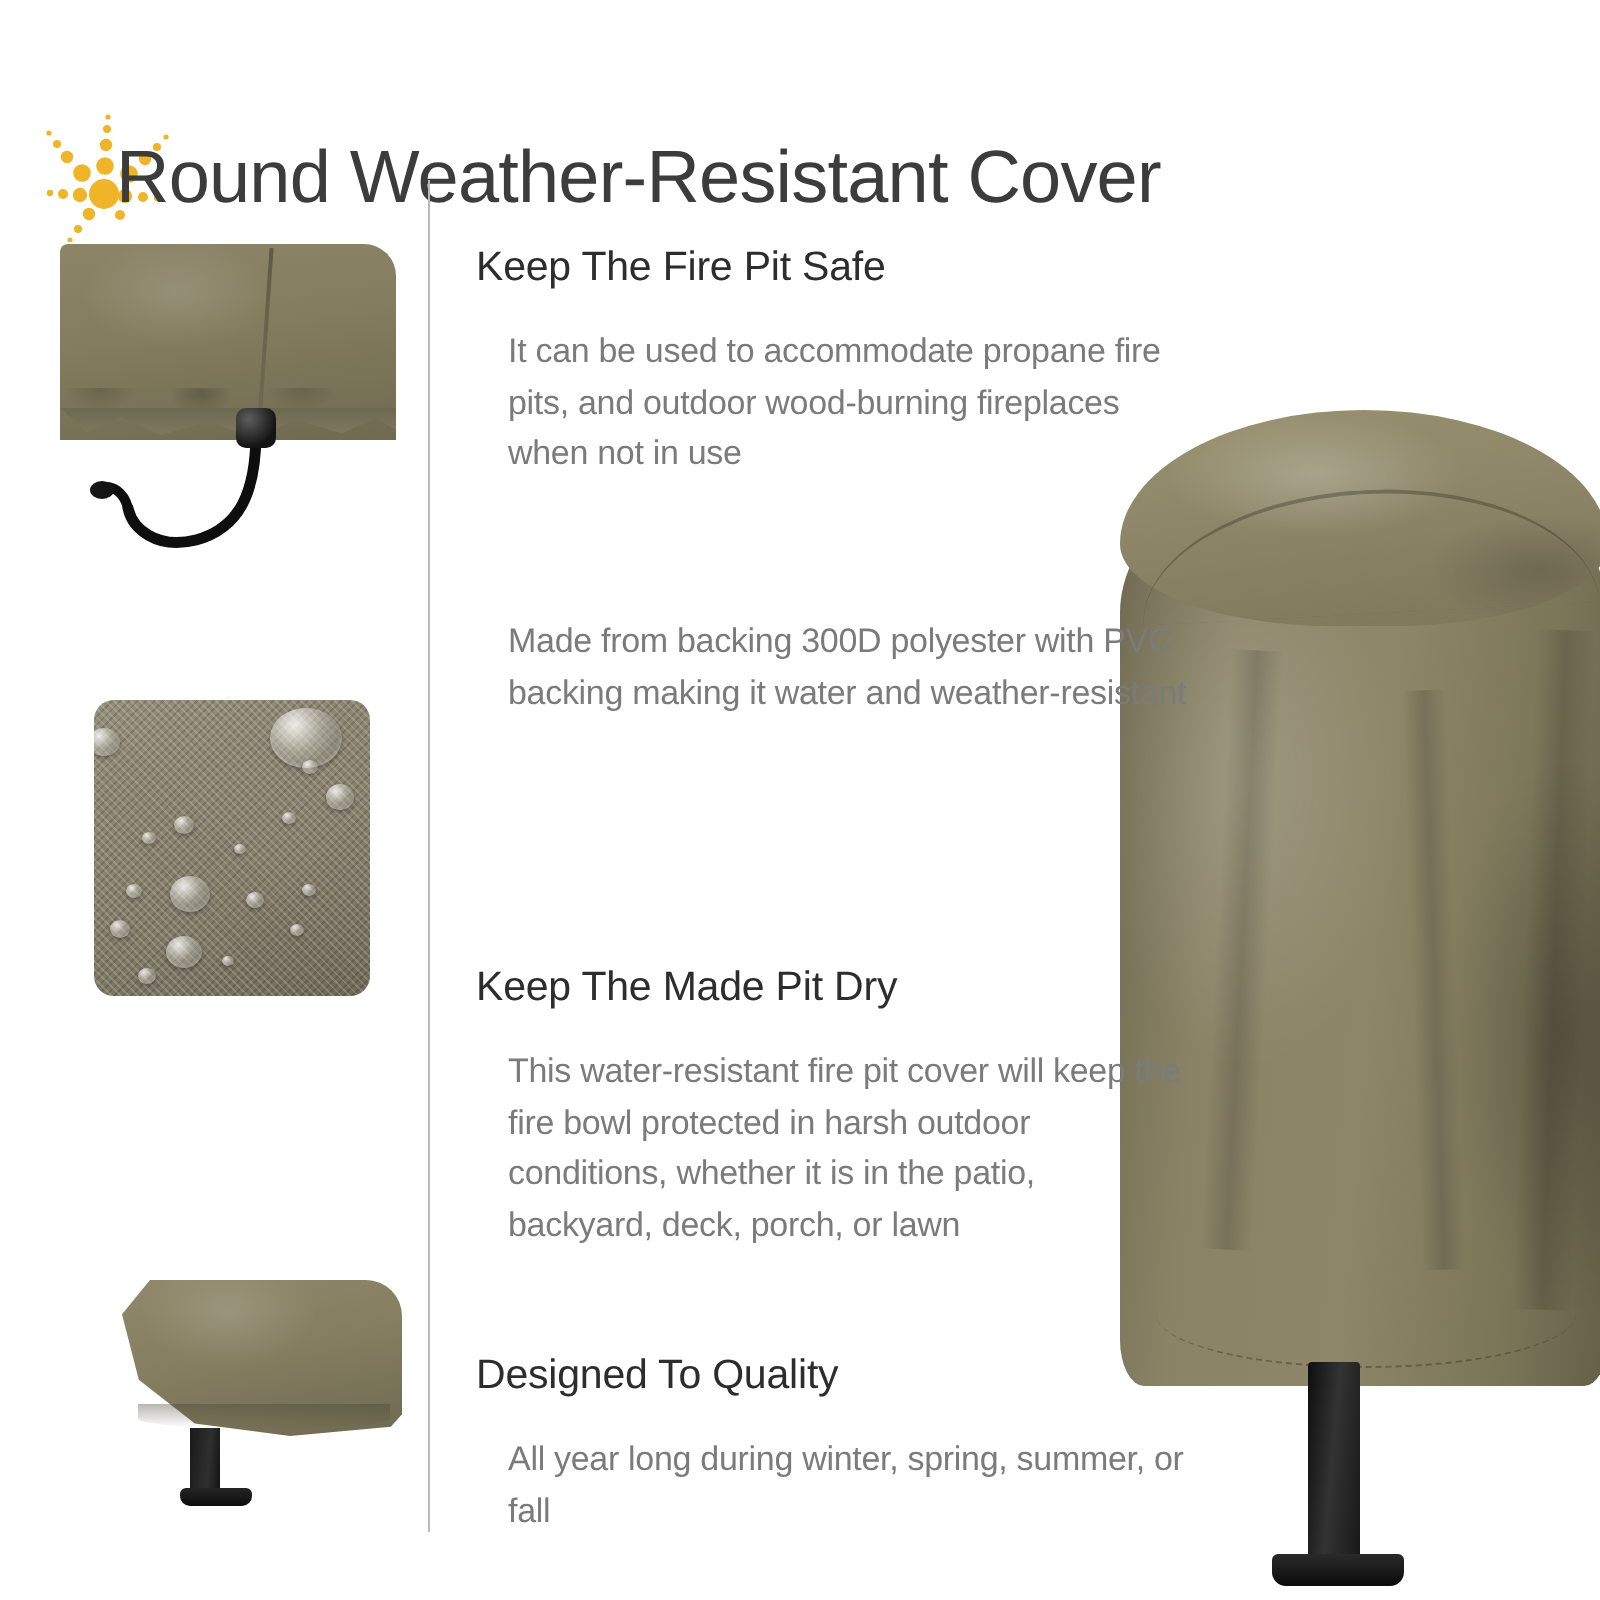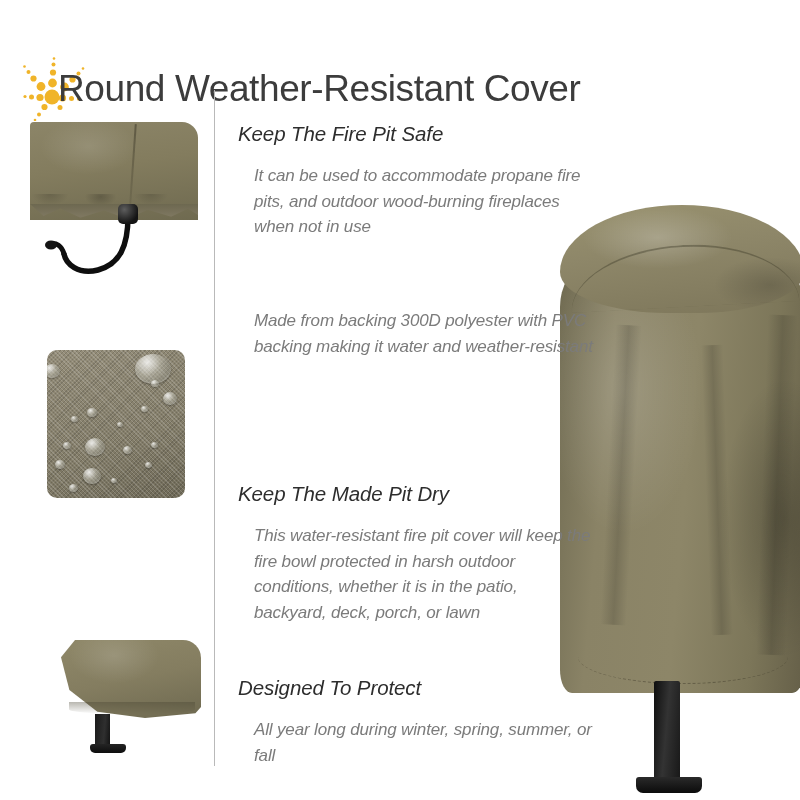--- a/index.html
+++ b/index.html
@@ -44,21 +44,20 @@
     left: 214px; top: 90px;
     width: 1px; height: 676px;
     background: #b9b9b9;
   }
 
   
   .feature {
     position: absolute;
     left: 238px;
     width: 372px;
-    font-style: italic;
   }
   .feature-title {
     font-size: 20.5px;
     font-weight: 400;
     color: #2d2d2d;
     letter-spacing: -0.1px;
     line-height: 27px;
     margin: 0 0 3px 0;
   }
   .feature-body {
@@ -357,15 +356,15 @@
 <div class="feature" id="feature-1">
   <div class="feature-body">Made from backing 300D polyester with PVC backing making it water and weather-resistant</div>
 </div>
 
 <div class="feature" id="feature-2">
   <div class="feature-title">Keep The Made Pit Dry</div>
   <div class="feature-body">This water-resistant fire pit cover will keep the fire bowl protected in harsh outdoor conditions, whether it is in the patio, backyard, deck, porch, or lawn</div>
 </div>
 
 <div class="feature" id="feature-3">
-  <div class="feature-title">Designed To Protect</div>
+  <div class="feature-title">Designed To Quality</div>
   <div class="feature-body">All year long during winter, spring, summer, or fall</div>
 </div>
 
 </body></html>

